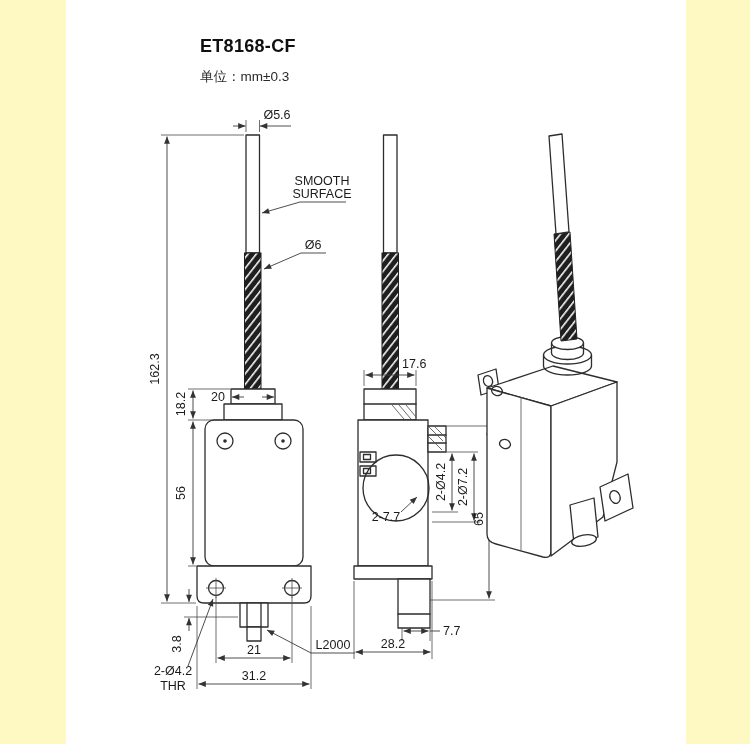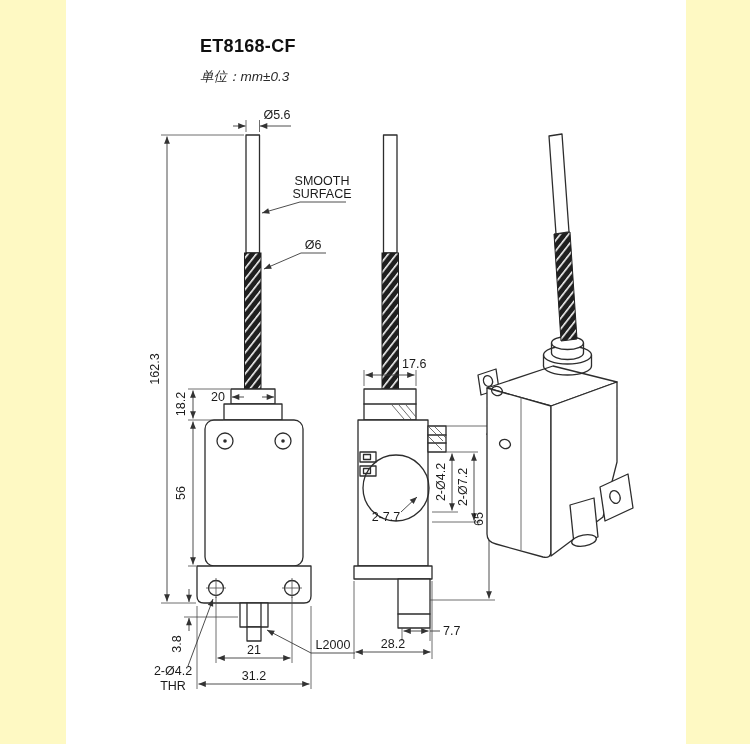--- a/index.html
+++ b/index.html
@@ -1,21 +1,21 @@
 <!DOCTYPE html>
 <html><head>
 <meta charset="utf-8">
 <style>
   * { margin:0; padding:0; box-sizing:border-box; }
   html,body { width:750px; height:744px; }
   body { font-family:"Liberation Sans", sans-serif; background:#d9e6ef; }
   .page { position:relative; width:750px; height:744px; background:#fef9c3; overflow:hidden; }
   .sheet { position:absolute; left:66px; top:0; width:620px; height:744px; background:#ffffff; }
   .title { position:absolute; left:200px; top:36px; font-size:18px; font-weight:bold; color:#101010; letter-spacing:0.3px; }
-  .subtitle { position:absolute; left:200px; top:68px; font-size:13.5px; color:#2a2a2a;font-style:italic; }
+  .subtitle { position:absolute; left:200px; top:68px; font-size:13.5px; color:#2a2a2a; }
   svg.art { position:absolute; left:0; top:0; }
   .ol  { fill:#ffffff; stroke:#2d2d2d; stroke-width:1.3; stroke-linejoin:round; }
   .ln  { fill:none; stroke:#2d2d2d; stroke-width:1.3; stroke-linejoin:round; stroke-linecap:round; }
   .thin{ fill:none; stroke:#4a4a4a; stroke-width:0.8; }
   .dim { fill:none; stroke:#3a3a3a; stroke-width:0.9; }
   text.t { font-family:"Liberation Sans", sans-serif; font-size:12.5px; fill:#1b1b1b; }
 </style>
 </head>
 <body>
 

